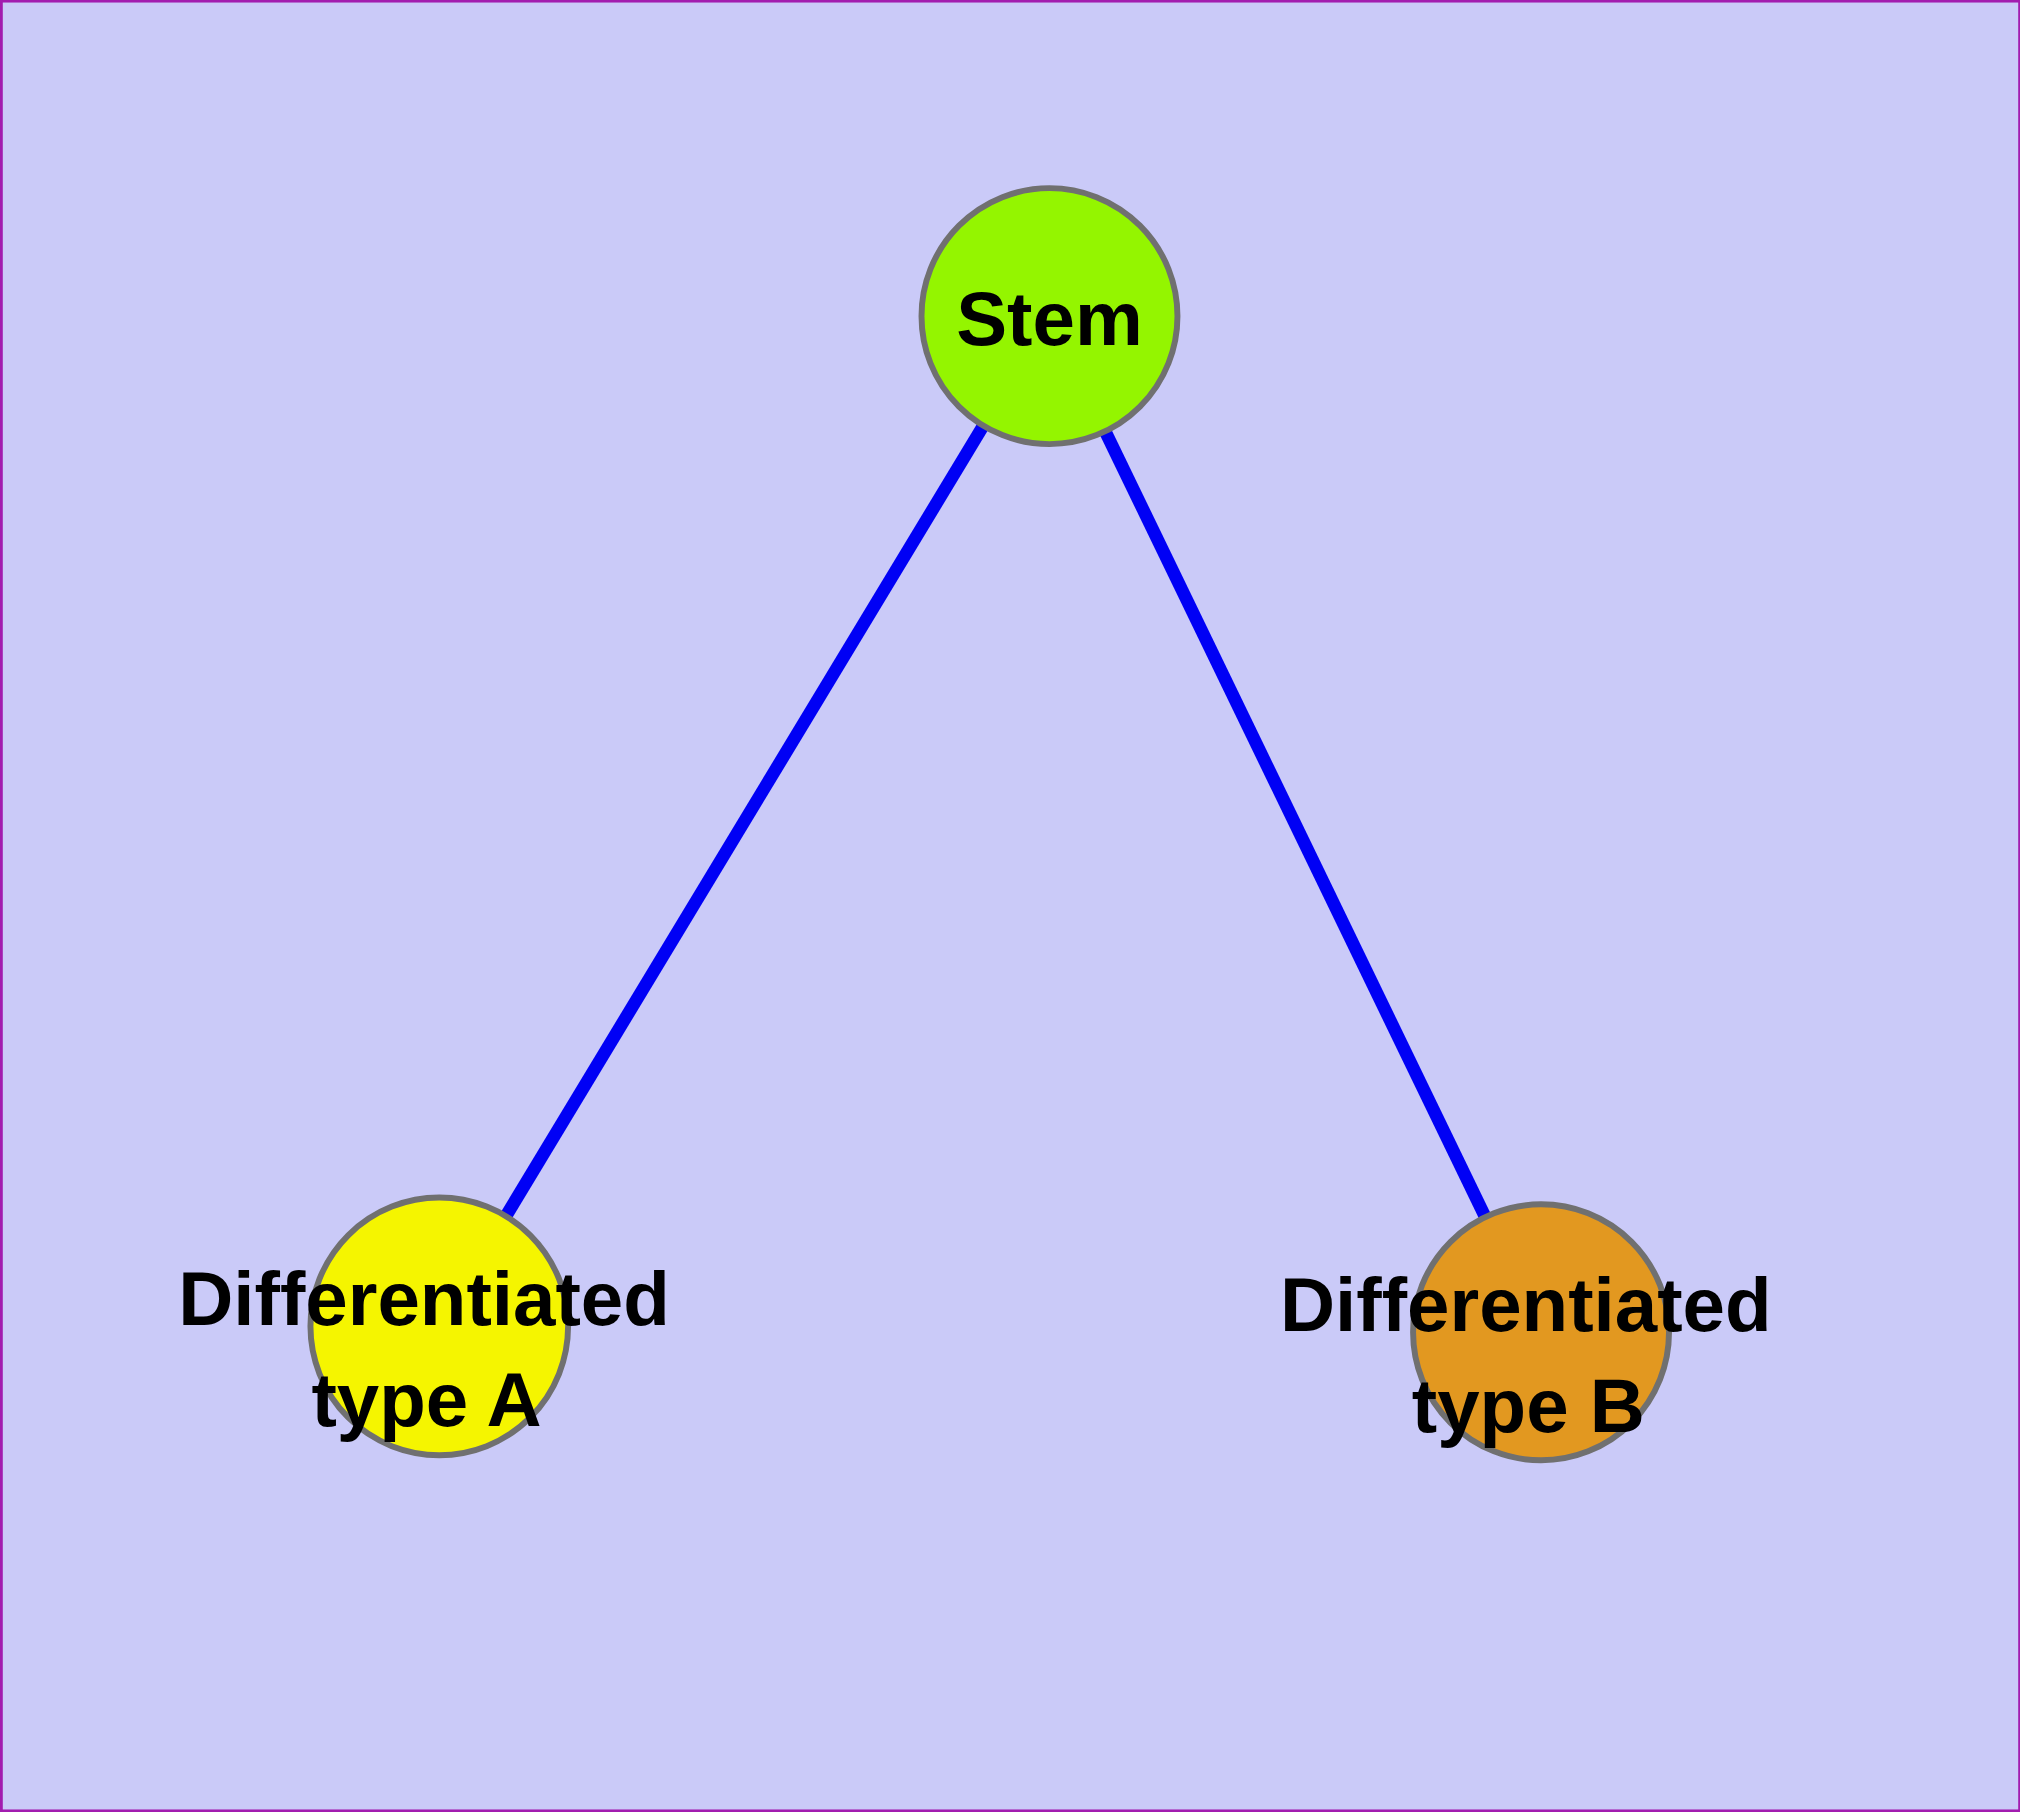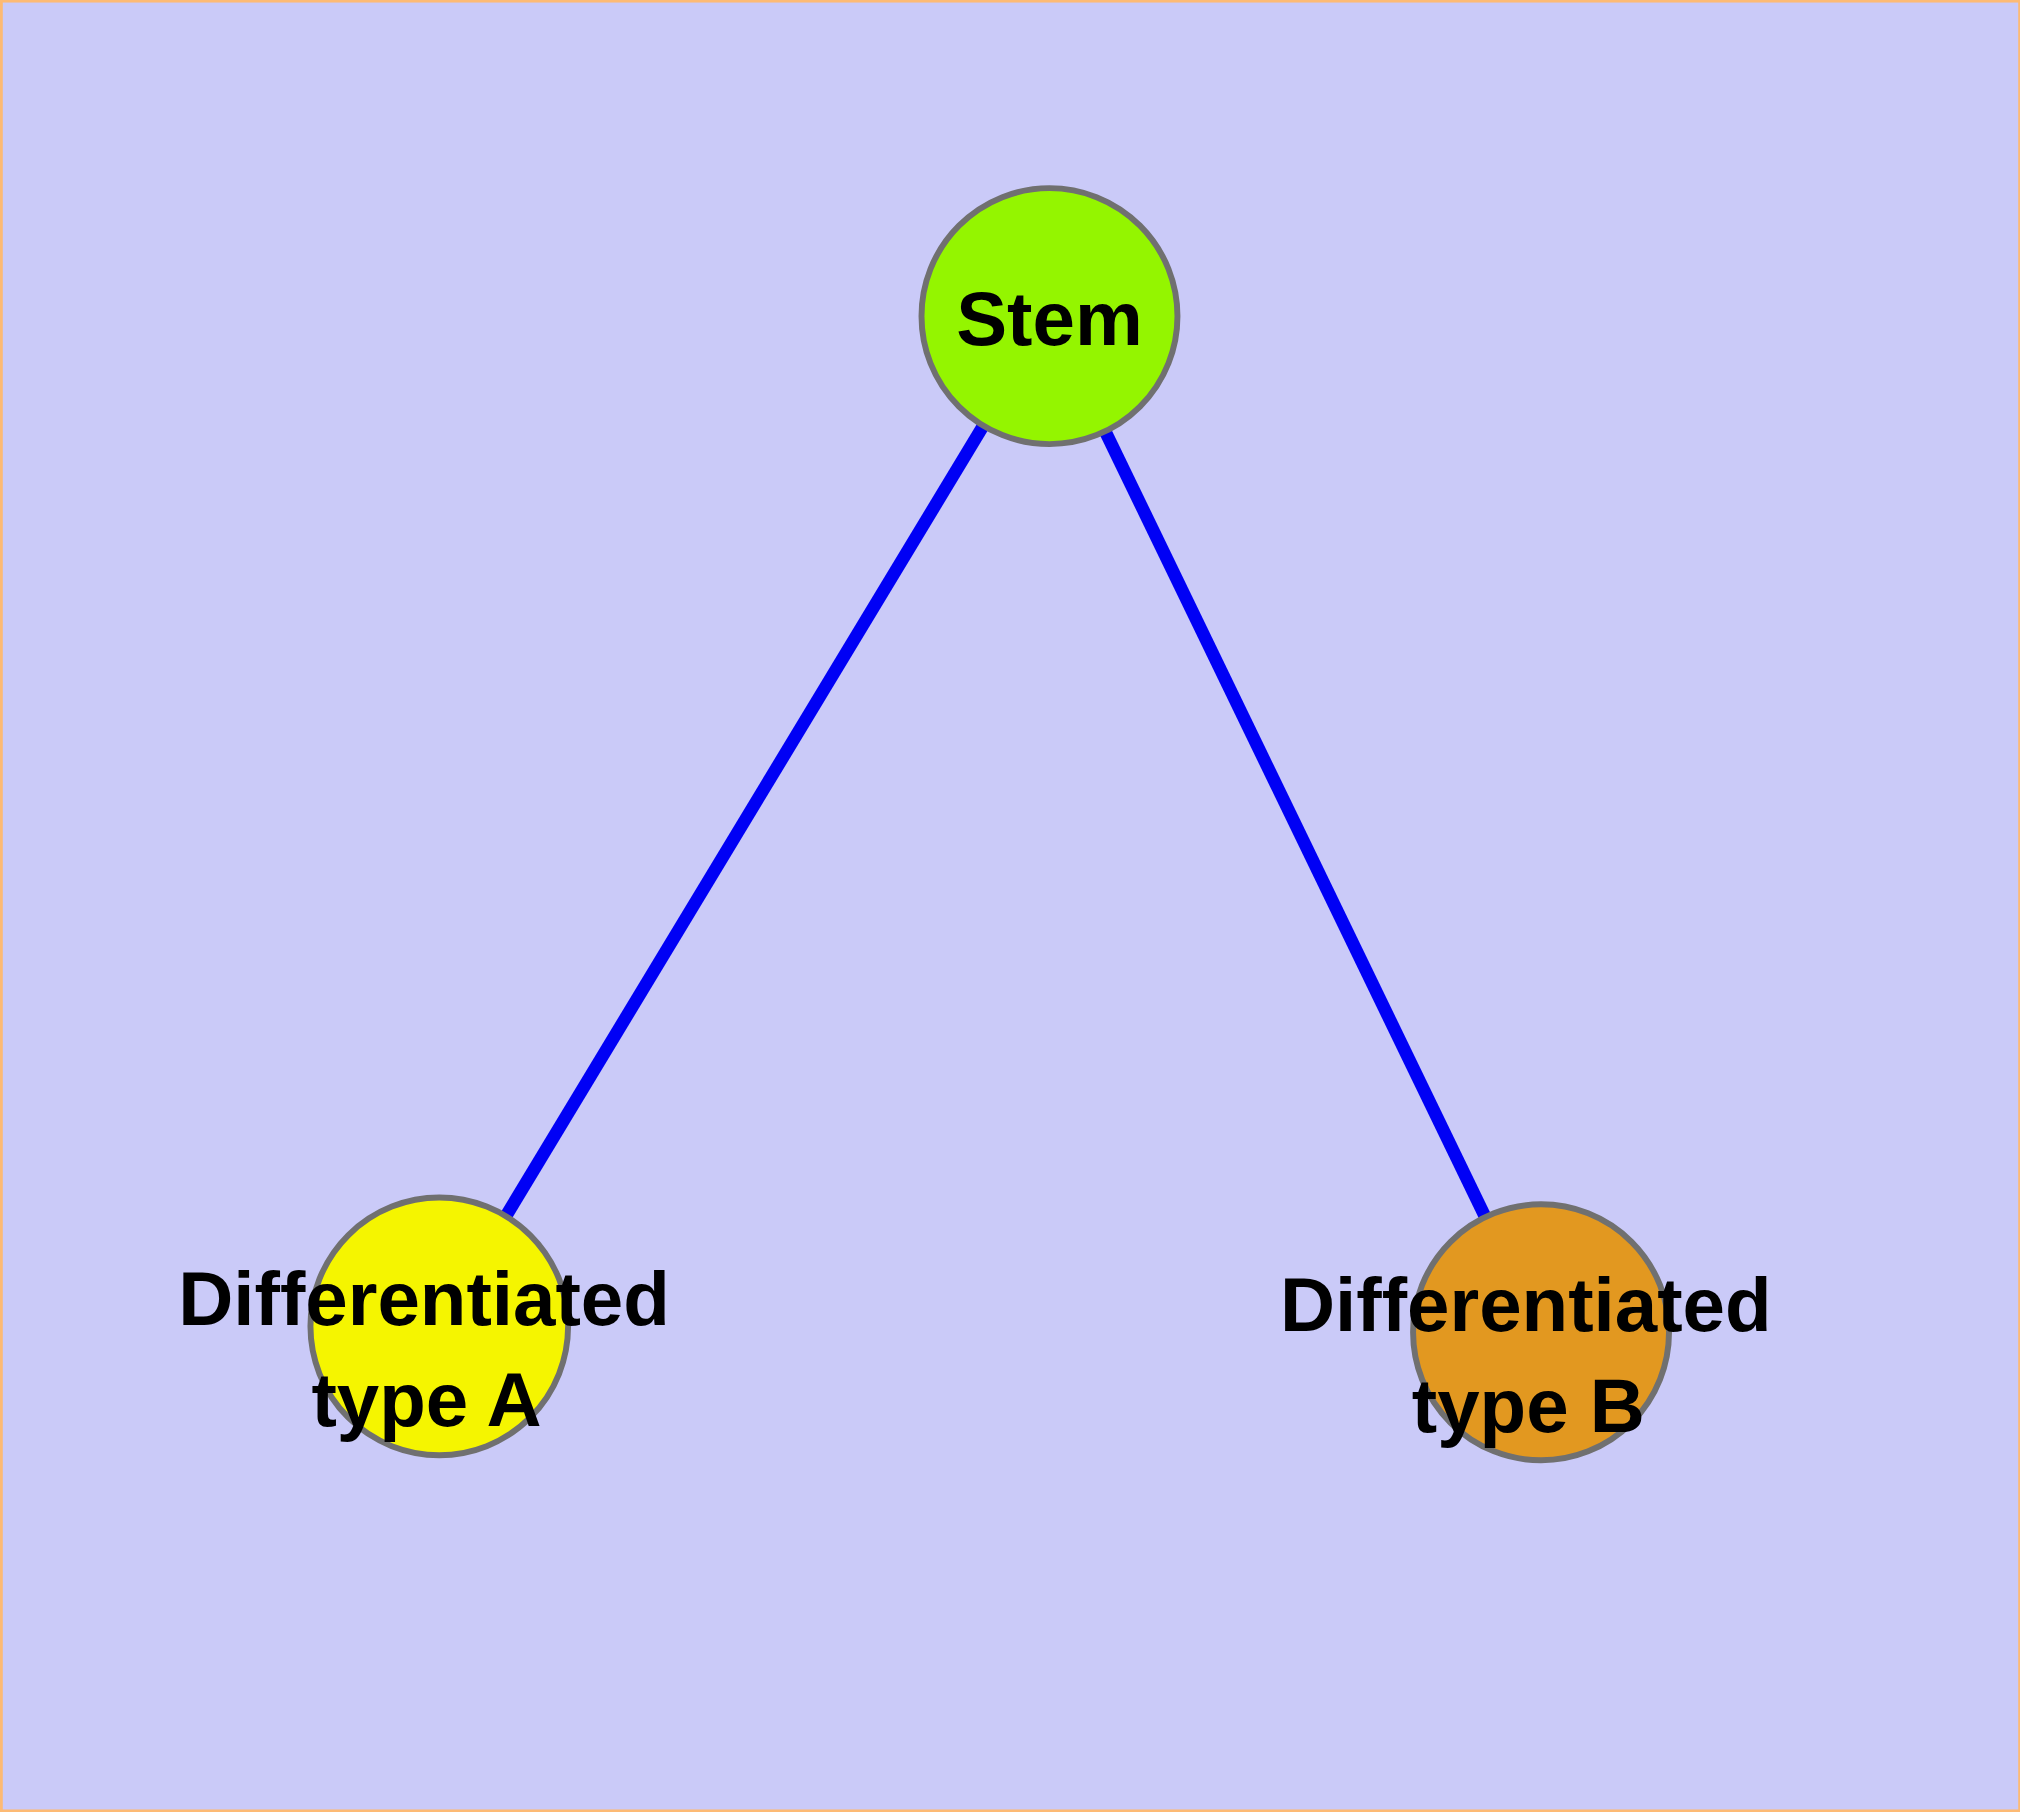--- a/index.html
+++ b/index.html
@@ -5,21 +5,21 @@
   html, body {
     margin: 0;
     padding: 0;
     background: #ffffff;
     font-family: "Liberation Sans", sans-serif;
   }
   .stage {
     position: relative;
     width: 2021px;
     height: 1812px;
-    background: #fdba74;
+    background: #a21caf;
     overflow: hidden;
   }
   .stage svg {
     display: block;
     width: 100%;
     height: 100%;
   }
   .node-circle {
     stroke-width: 7px;
   }

